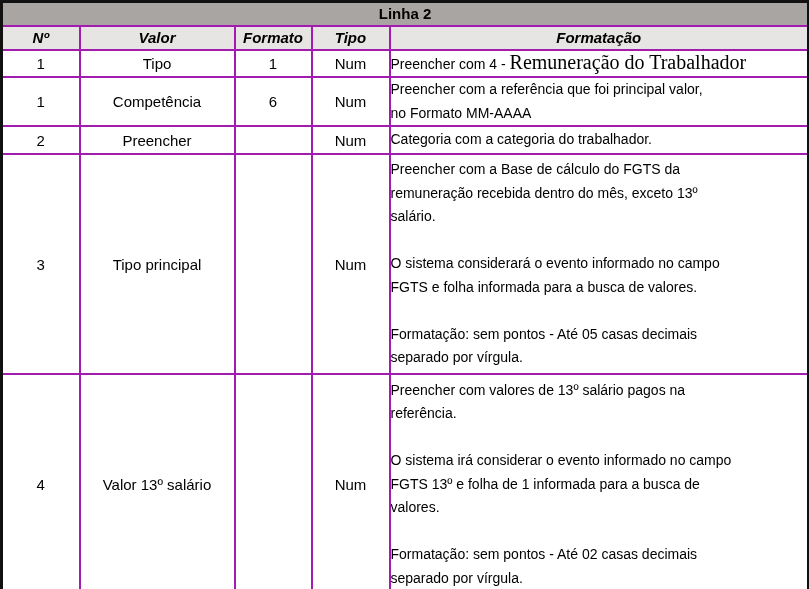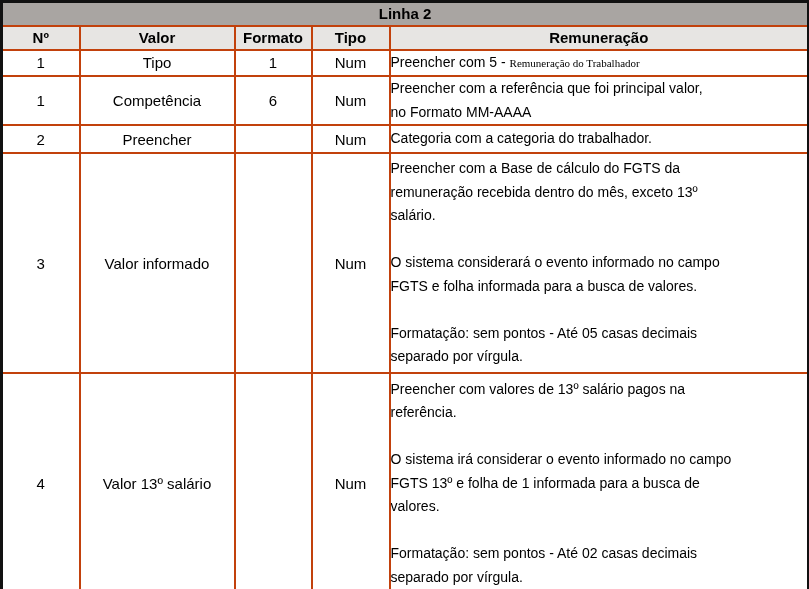--- a/index.html
+++ b/index.html
@@ -20,21 +20,21 @@
     font-family: "Liberation Sans", sans-serif;
     color: #000000;
   }
   table.spec col.c-num     { width: 78px; }
   table.spec col.c-campo   { width: 155px; }
   table.spec col.c-tamanho { width: 77px; }
   table.spec col.c-tipo    { width: 78px; }
   table.spec col.c-obs     { width: 419px; }
 
   table.spec th, table.spec td {
-    border: 2px solid #c2410c;
+    border: 2px solid #a21caf;
     padding: 0;
     overflow: hidden;
     vertical-align: middle;
     box-sizing: border-box;
   }
   table.spec { border: 3px solid #111111; }
 
   tr.title-row  { height: 24px; }
   tr.header-row { height: 24px; }
   tr.r1 { height: 25px; }
@@ -49,37 +49,38 @@
     font-weight: bold;
     text-align: center;
     border-bottom: 3px solid #111111;
   }
   th.col-header {
     background: #e7e5e3;
     font-size: 15px;
     font-weight: bold;
     text-align: center;
     border-bottom: 3px solid #111111;
+    font-style: italic;
   }
   td.c {
     text-align: center;
     font-size: 15px;
     background: #ffffff;
   }
   td.obs {
     text-align: left;
     font-size: 14px;
     line-height: 23.5px;
     padding: 0 4px;
     white-space: pre-line;
     background: #ffffff;
   }
   span.serif {
     font-family: "Liberation Serif", serif;
-    font-size: 11px;
+    font-size: 20px;
   }
 </style>
 </head>
 <body>
 
 <div class="sheet">
   <table class="spec">
     <colgroup>
       <col class="c-num">
         <col class="c-campo">
@@ -89,49 +90,49 @@
     </colgroup>
     <thead>
       <tr class="title-row">
         <th class="title-cell" colspan="5">Linha 2</th>
       </tr>
       <tr class="header-row">
         <th class="col-header">Nº</th>
         <th class="col-header">Valor</th>
         <th class="col-header">Formato</th>
         <th class="col-header">Tipo</th>
-        <th class="col-header">Remuneração</th>
+        <th class="col-header">Formatação</th>
       </tr>
     </thead>
     <tbody>
       <tr class="r1">
         <td class="c">1</td>
         <td class="c">Tipo</td>
         <td class="c">1</td>
         <td class="c">Num</td>
-        <td class="obs"><span>Preencher com 5 - </span><span class="serif">Remuneração do Trabalhador</span></td>
+        <td class="obs"><span>Preencher com 4 - </span><span class="serif">Remuneração do Trabalhador</span></td>
       </tr>
       <tr class="r2">
         <td class="c">1</td>
         <td class="c">Competência</td>
         <td class="c">6</td>
         <td class="c">Num</td>
         <td class="obs">Preencher com a referência que foi principal valor,
 no Formato MM-AAAA</td>
       </tr>
       <tr class="r3">
         <td class="c">2</td>
         <td class="c">Preencher</td>
         <td class="c"></td>
         <td class="c">Num</td>
         <td class="obs">Categoria com a categoria do trabalhador.</td>
       </tr>
       <tr class="r4">
         <td class="c">3</td>
-        <td class="c">Valor informado</td>
+        <td class="c">Tipo principal</td>
         <td class="c"></td>
         <td class="c">Num</td>
         <td class="obs">Preencher com a Base de cálculo do FGTS da
 remuneração recebida dentro do mês, exceto 13º
 salário.
 
 O sistema considerará o evento informado no campo
 FGTS e folha informada para a busca de valores.
 
 Formatação: sem pontos - Até 05 casas decimais

